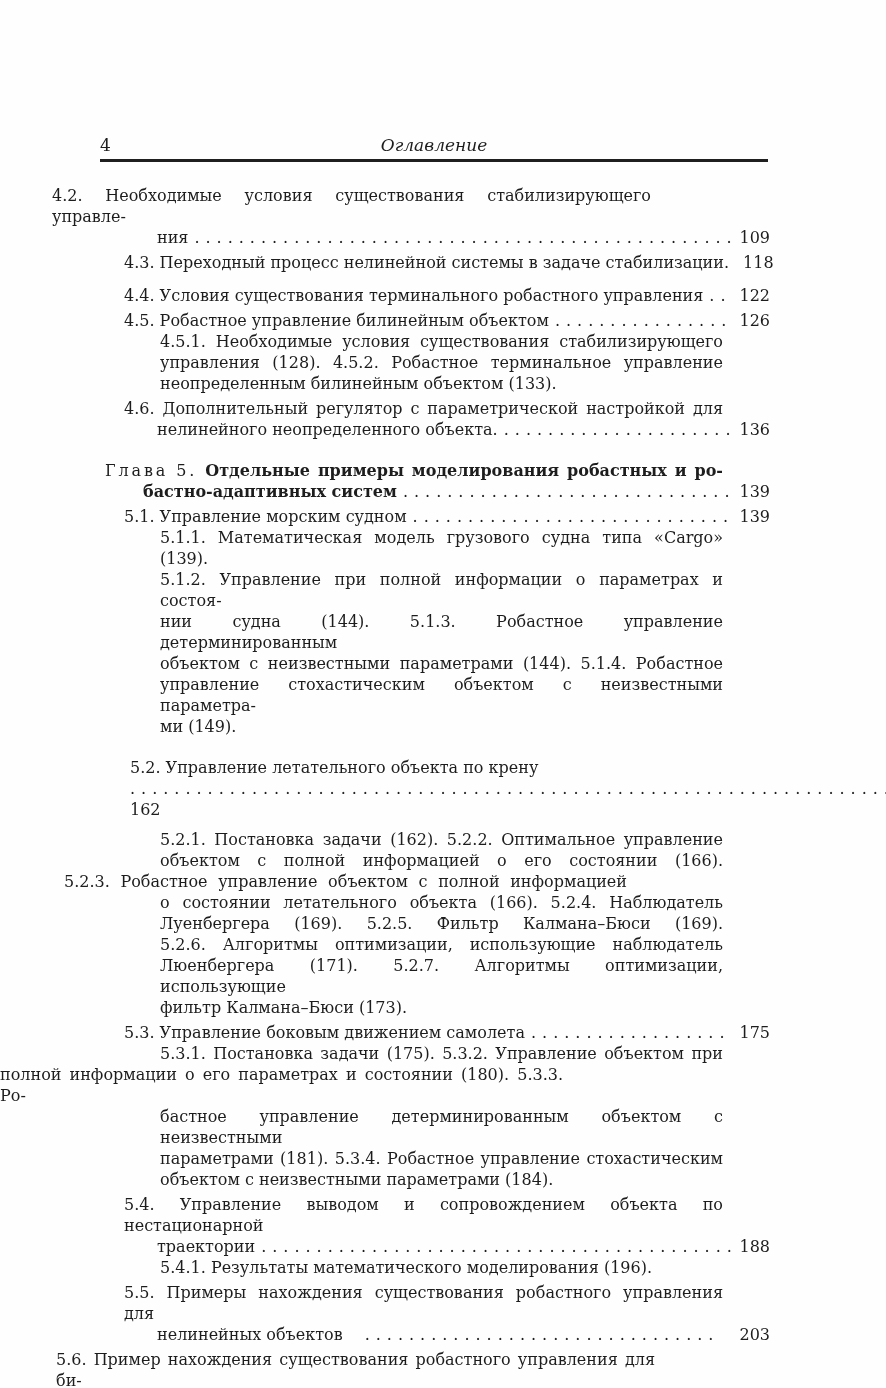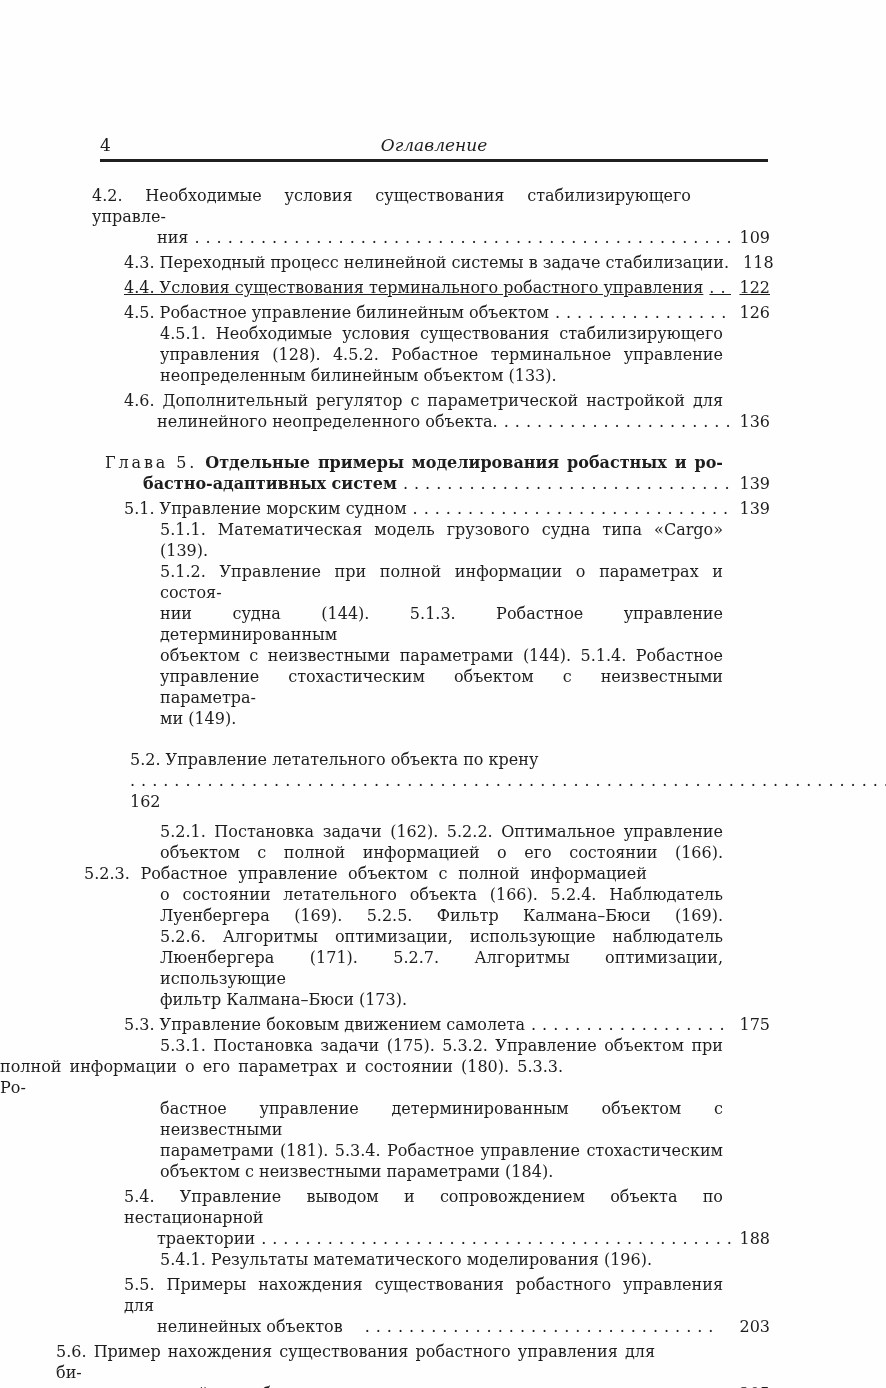--- a/index.html
+++ b/index.html
@@ -40,32 +40,32 @@
 
   <header>
     <div class="hrow">
       <span class="pnum">4</span>
       <span class="rtitle">Оглавление</span>
     </div>
     <div class="rule"></div>
   </header>
 
   <main id="toc">
-      <div class="line just" style="margin-left: 92px; width: 599px; margin-top: 4px;"><span class="txt">4.2. Необходимые условия существования стабилизирующего управле-</span></div>
+      <div class="line just" style="margin-left: 52px; width: 599px; margin-top: 4px;"><span class="txt">4.2. Необходимые условия существования стабилизирующего управле-</span></div>
       <div class="line flexln" style="margin-left: 157px; width: 613px;">
         <span class="txt">ния</span>
         <span class="leader">................................................................................</span>
         <span class="pg">109</span>
       </div>
       <div class="line flexln" style="margin-left: 124px; width: 646px; margin-top: 4px;">
         <span class="txt">4.3. Переходный процесс нелинейной системы в задаче стабилизации.</span>
         <span class="leader">................................................................................</span>
         <span class="pg">118</span>
       </div>
-      <div class="line flexln" style="margin-left: 124px; width: 646px; margin-top: 4px; text-decoration: underline;">
+      <div class="line flexln" style="margin-left: 124px; width: 646px; margin-top: 12px;">
         <span class="txt">4.4. Условия существования терминального робастного управления</span>
         <span class="leader">................................................................................</span>
         <span class="pg">122</span>
       </div>
       <div class="line flexln" style="margin-left: 124px; width: 646px; margin-top: 4px;">
         <span class="txt">4.5. Робастное управление билинейным объектом</span>
         <span class="leader">................................................................................</span>
         <span class="pg">126</span>
       </div>
       <div class="line just" style="margin-left: 160px; width: 563px;"><span class="txt">4.5.1. Необходимые условия существования стабилизирующего</span></div>
@@ -97,21 +97,21 @@
       <div class="line just" style="margin-left: 160px; width: 563px;"><span class="txt">объектом с неизвестными параметрами (144). 5.1.4. Робастное</span></div>
       <div class="line just" style="margin-left: 160px; width: 563px;"><span class="txt">управление стохастическим объектом с неизвестными параметра-</span></div>
       <div class="line" style="margin-left: 160px; width: 563px;"><span class="txt">ми (149).</span></div>
       <div class="line flexln" style="margin-left: 124px; width: 646px; margin-top: 20px; flex-direction: column;">
         <span class="txt">5.2. Управление летательного объекта по крену</span>
         <span class="leader">................................................................................</span>
         <span class="pg">162</span>
       </div>
       <div class="line just" style="margin-left: 160px; width: 563px; margin-top: 9px;"><span class="txt">5.2.1. Постановка задачи (162). 5.2.2. Оптимальное управление</span></div>
       <div class="line just" style="margin-left: 160px; width: 563px;"><span class="txt">объектом с полной информацией о его состоянии (166).</span></div>
-      <div class="line just" style="margin-left: 84px; width: 563px;"><span class="txt">5.2.3. Робастное управление объектом с полной информацией</span></div>
+      <div class="line just" style="margin-left: 64px; width: 563px;"><span class="txt">5.2.3. Робастное управление объектом с полной информацией</span></div>
       <div class="line just" style="margin-left: 160px; width: 563px;"><span class="txt">о состоянии летательного объекта (166). 5.2.4. Наблюдатель</span></div>
       <div class="line just" style="margin-left: 160px; width: 563px;"><span class="txt">Луенбергера (169). 5.2.5. Фильтр Калмана–Бюси (169).</span></div>
       <div class="line just" style="margin-left: 160px; width: 563px;"><span class="txt">5.2.6. Алгоритмы оптимизации, использующие наблюдатель</span></div>
       <div class="line just" style="margin-left: 160px; width: 563px;"><span class="txt">Люенбергера (171). 5.2.7. Алгоритмы оптимизации, использующие</span></div>
       <div class="line" style="margin-left: 160px; width: 563px;"><span class="txt">фильтр Калмана–Бюси (173).</span></div>
       <div class="line flexln" style="margin-left: 124px; width: 646px; margin-top: 4px;">
         <span class="txt">5.3. Управление боковым движением самолета</span>
         <span class="leader">................................................................................</span>
         <span class="pg">175</span>
       </div>

